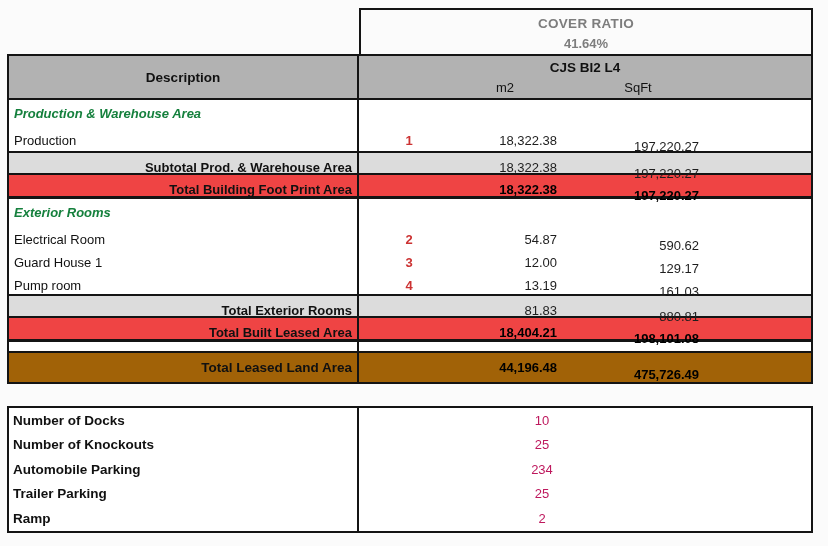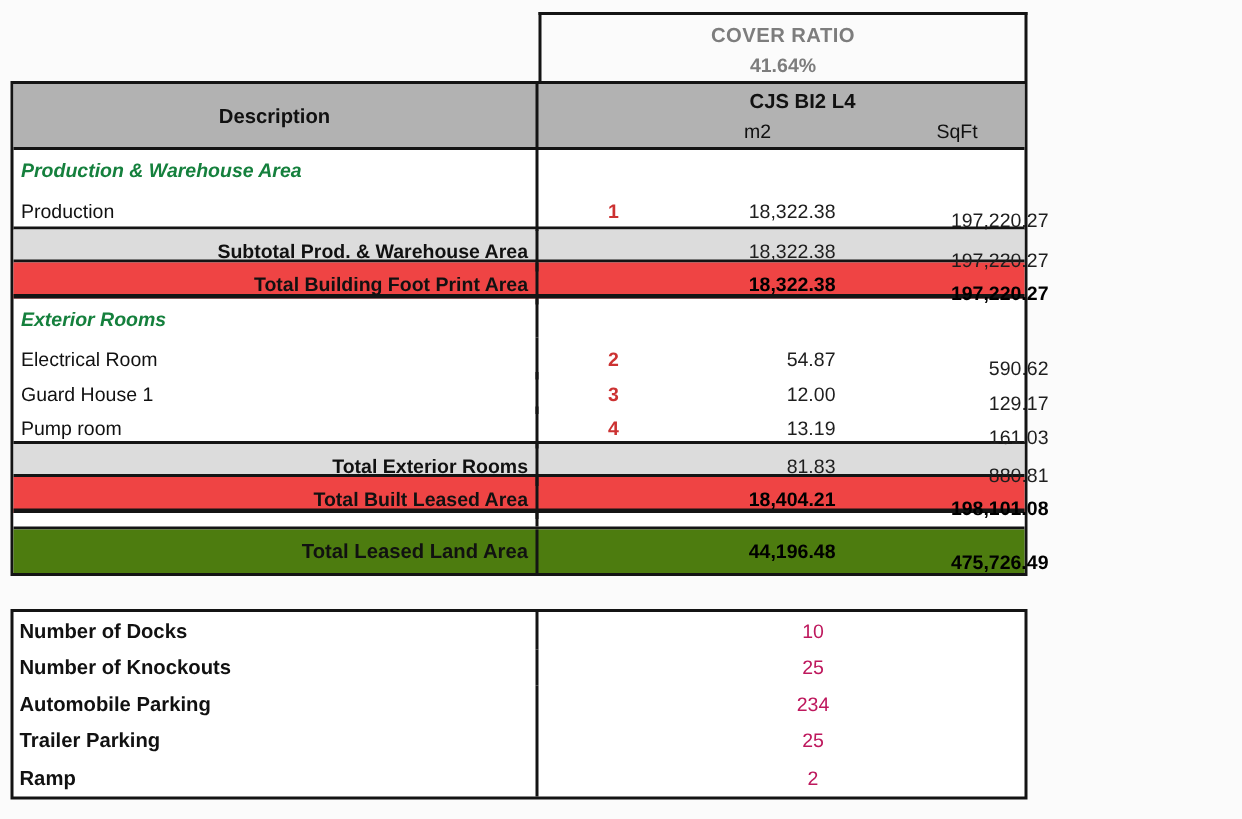--- a/index.html
+++ b/index.html
@@ -3,21 +3,21 @@
 <meta charset="utf-8">
 <style>
   html,body{margin:0;padding:0;}
   body{
     width:828px;height:546px;
     background:#fbfbfb;
     font-family:"Liberation Sans", sans-serif;
     font-size:13px;color:#111;
     position:relative;overflow:hidden;
   }
-  .sheet{position:absolute;left:7px;top:8px;width:678px;}
+  .sheet{position:absolute;left:7px;top:8px;width:806px;}
 
   
   .cover-row{display:grid;grid-template-columns:352px 1fr;}
   .cover-box{
     border:2px solid #141414;border-bottom:none;
     height:46px;box-sizing:border-box;
     text-align:center;color:#7d7d7d;font-weight:bold;
     padding-top:3px;
   }
   .cover-title{line-height:21px;font-size:13.5px;letter-spacing:.3px;}
@@ -46,21 +46,21 @@
   .u-sqft{width:146px;text-align:center;}
 
   .r-section{height:26px;}
   .r-item{height:23px;}
   .r-item-tall{height:25px;}
   .block-end{border-bottom:2px solid #141414;}
   .r-sub{height:20px;background:#dcdcdc;border-bottom:2px solid #141414;}
   .r-total{height:21px;background:#ef4444;border-bottom:3px solid #141414;}
   .r-total .num, .r-grand .num{font-weight:bold;color:#000;}
   .r-spacer{height:9px;background:#fff;border-bottom:2px solid #141414;}
-  .r-grand{height:29px;background:#4d7c0f;}
+  .r-grand{height:29px;background:#a16207;}
   .r-grand .lbl{font-size:13.5px;}
 
   
   .fac{margin-top:22px;border:2px solid #141414;background:#fff;}
   .fac-row{display:grid;grid-template-columns:350px 1fr;height:24.5px;}
   .fac-label{border-right:2px solid #141414;display:flex;align-items:center;
     padding-left:4px;font-weight:bold;font-size:13.5px;}
   .fac-value{display:flex;align-items:center;}
   .fac-value .v{display:block;width:366px;text-align:center;color:#be185d;}
 </style>

